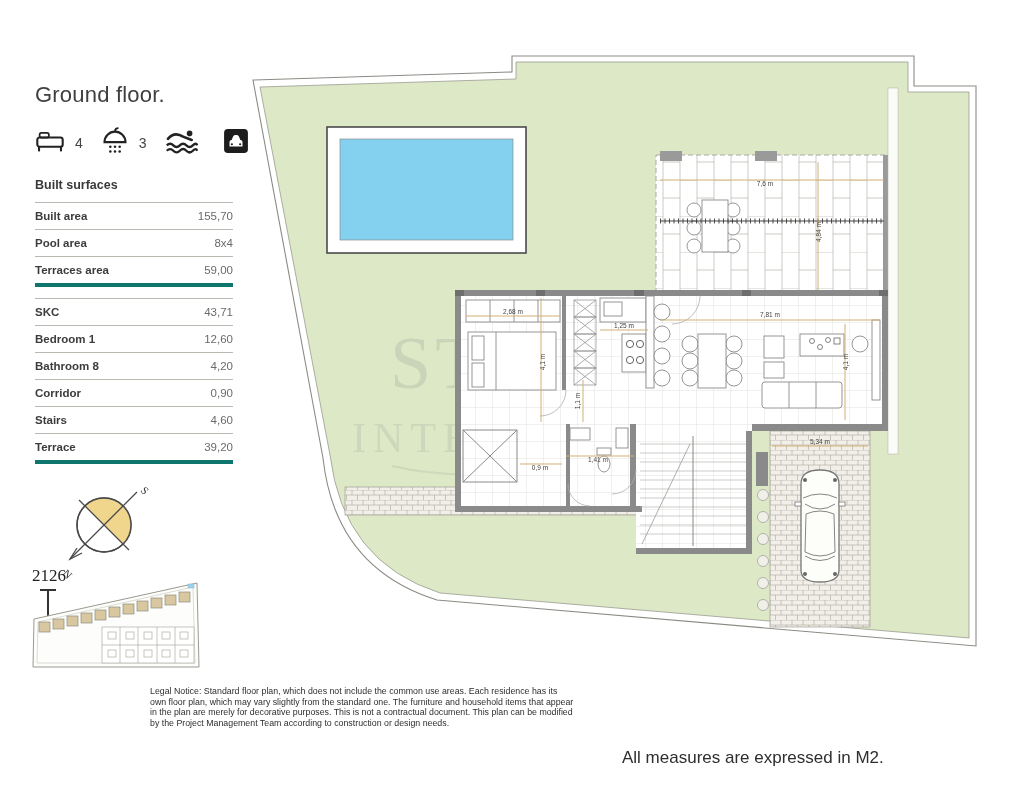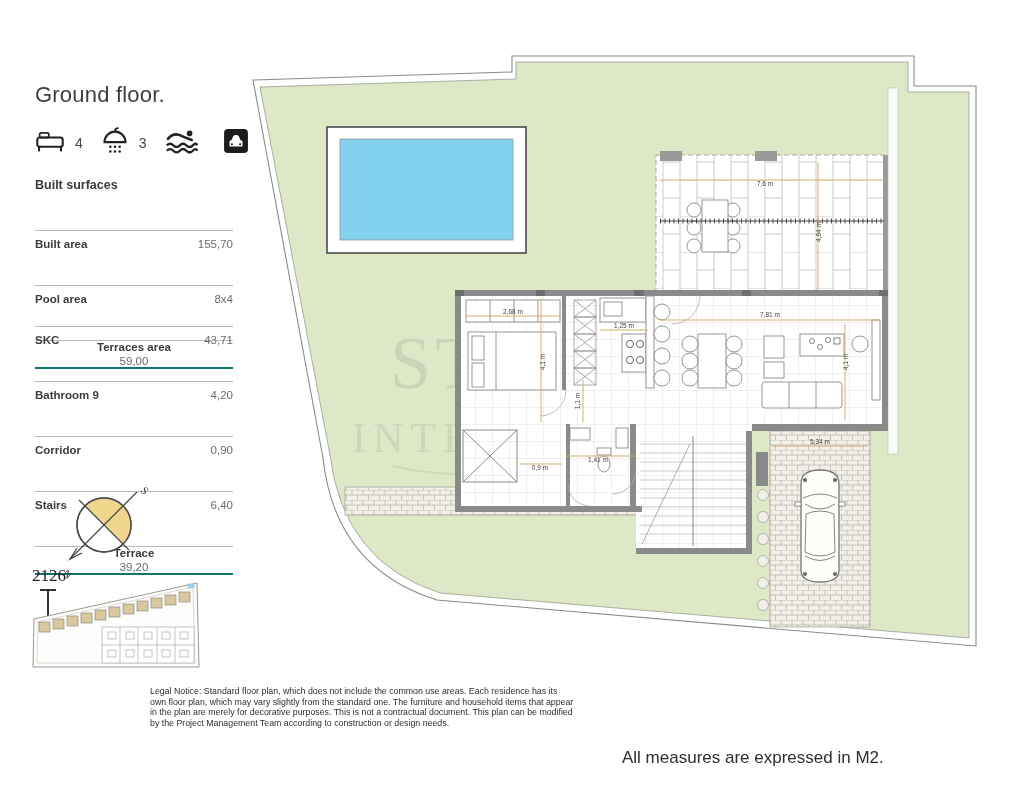--- a/index.html
+++ b/index.html
@@ -7,22 +7,22 @@
         font-family:"Liberation Sans",sans-serif;color:#3b3b3b;}
   .abs{position:absolute;}
   
   #title{left:35px;top:82px;font-size:22px;letter-spacing:.2px;color:#3f3f3f;}
   #features{left:35px;top:128px;display:flex;align-items:center;gap:10px;height:30px;}
   #features .cnt{font-size:14px;color:#444;margin-right:8px;}
   #built-label{left:35px;top:178px;font-size:12.5px;font-weight:bold;color:#3a3a3a;}
   .stable{left:35px;width:198px;}
   #table1{top:202px;} #table2{top:298px;}
   .t-row{display:flex;justify-content:space-between;align-items:center;height:26px;
-         border-top:1px solid #b9b9b1;font-size:11.5px;margin-top:28px;}
-  .t-row:last-child{border-bottom:2px solid #0f766e;flex-direction:column;}
+         border-top:1px solid #b9b9b1;font-size:11.5px;}
+  .t-row:last-child{border-bottom:4px solid #0f766e;}
   .t-label{color:#3c3c3c;font-weight:bold;}
   .t-val{color:#6b6b6b;}
   
   #lot-number{left:32px;top:566px;font-family:"Liberation Serif",serif;font-weight:normal;
               font-size:17px;color:#222;}
   #lot-leader-v{left:47px;top:590px;width:2px;height:26px;background:#333;}
   #lot-leader-h{left:40px;top:589px;width:16px;height:2px;background:#333;}
   
   #legal{left:150px;top:686px;width:424px;font-size:8.8px;line-height:10.6px;color:#2e2e2e;}
   #measures{left:622px;top:748px;font-size:17px;color:#2e2e2e;}
@@ -95,30 +95,34 @@
       <span class="t-val">59,00</span>
       </div>
   </div>
 
   <div class="abs stable" id="table2">
     <div class="t-row">
       <span class="t-label">SKC</span>
       <span class="t-val">43,71</span>
       </div>
     <div class="t-row">
-      <span class="t-label">Bathroom 9</span>
+      <span class="t-label">Bedroom 1</span>
+      <span class="t-val">12,60</span>
+      </div>
+    <div class="t-row">
+      <span class="t-label">Bathroom 8</span>
       <span class="t-val">4,20</span>
       </div>
     <div class="t-row">
       <span class="t-label">Corridor</span>
       <span class="t-val">0,90</span>
       </div>
     <div class="t-row">
       <span class="t-label">Stairs</span>
-      <span class="t-val">6,40</span>
+      <span class="t-val">4,60</span>
       </div>
     <div class="t-row">
       <span class="t-label">Terrace</span>
       <span class="t-val">39,20</span>
       </div>
   </div>
 
   <svg class="abs" style="left:58px;top:478px;" width="92" height="104" viewBox="0 0 92 104">
     <circle cx="46" cy="47" r="27" fill="#ffffff" stroke="#4a4a4a" stroke-width="1.4"></circle>
     <path d="M26.9,27.9 A27,27 0 0 1 65.1,66.1 Z" fill="#f0d58c" stroke="none"></path>

